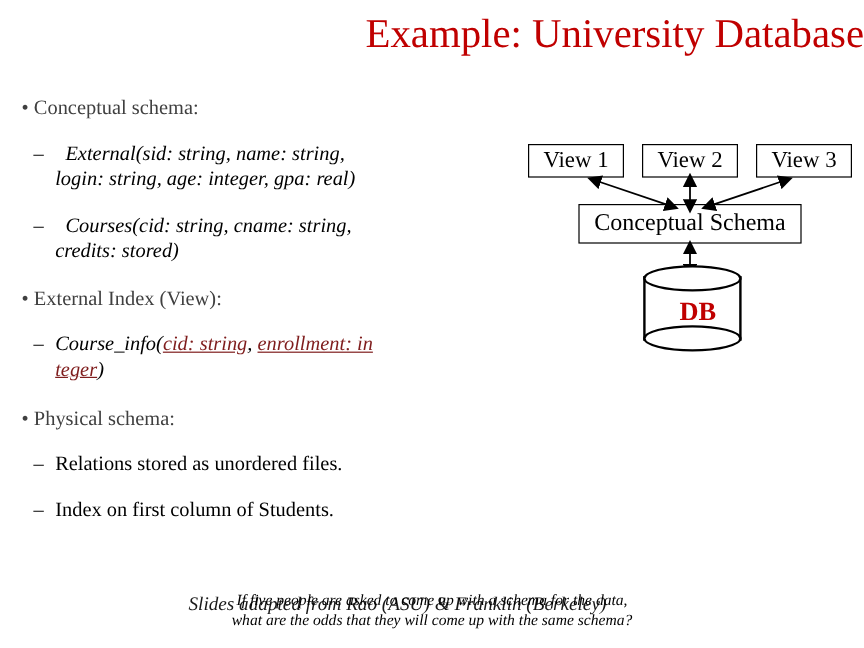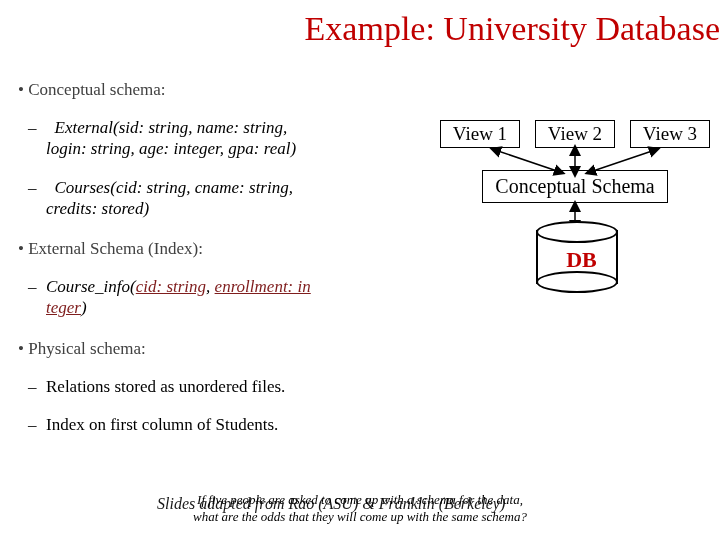--- a/index.html
+++ b/index.html
@@ -159,21 +159,21 @@
 
 <div class="content">
 
   <div class="section">
     <p class="bullet1">• <span>Conceptual schema:</span></p>
     <p class="sub"><span class="dash">–</span>&nbsp;&nbsp;<span>External</span><span>(sid: string, name: string,</span><br><span>login: string, age: integer, gpa: real)</span></p>
     <p class="sub"><span class="dash">–</span>&nbsp;&nbsp;<span>Courses</span><span>(cid: string, cname: string,</span><br><span>credits: stored)</span></p>
   </div>
 
   <div class="section">
-    <p class="bullet1">• <span>External Schema (Index):</span></p>
+    <p class="bullet1">• <span>External Index (View):</span></p>
     <p class="sub"><span class="dash">–</span><span>Course_info</span><span>(</span><span class="under">cid: string</span><span>, </span><span class="under">enrollment: in</span><br><span class="under">teger</span><span>)</span></p>
   </div>
 
   <div class="section">
     <p class="bullet1">• <span>Physical schema:</span></p>
     <p class="sub"><span class="dash">–</span><span class="nonital">Relations stored as unordered files.</span></p>
     <p class="sub"><span class="dash">–</span><span class="nonital">Index on first column of Students.</span></p>
   </div>
 
 </div>

